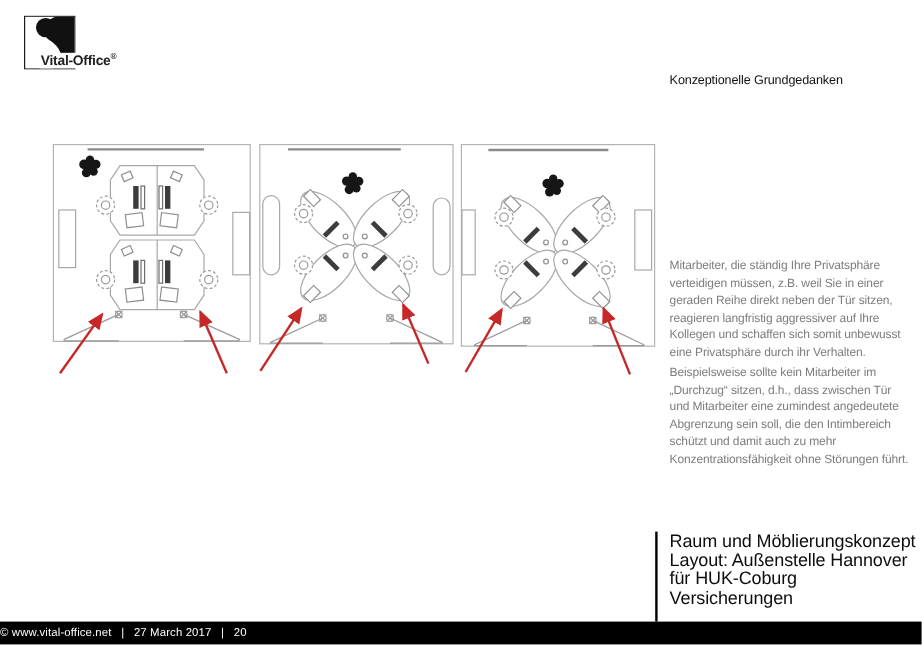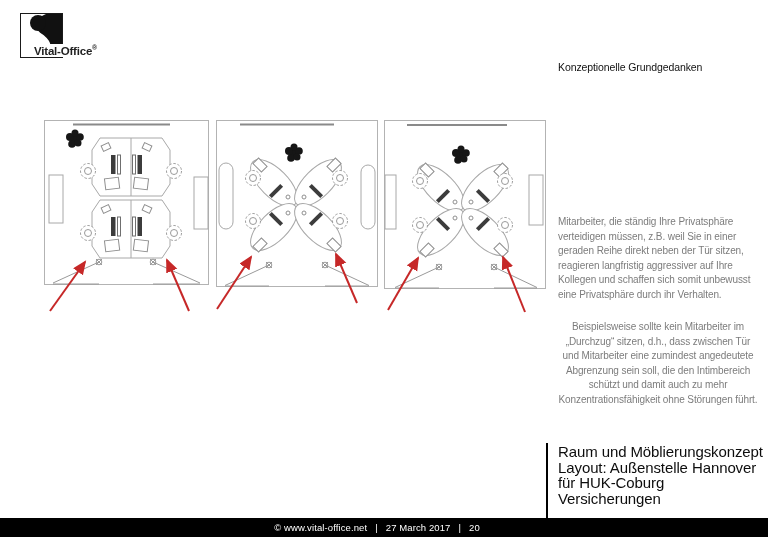--- a/index.html
+++ b/index.html
@@ -30,31 +30,31 @@
   .heading{
     position:absolute;top:61px;left:0;width:210px;
     font-size:10.5px;font-weight:400;color:#111;line-height:13px;letter-spacing:-0.1px;
   }
   .para{
     position:absolute;left:0;width:200px;margin:0;
     font-size:10px;line-height:14.5px;color:#7c7c7c;letter-spacing:-0.1px;
   }
   .p1{top:116px;}
   .p2{top:215px;}
-  .p3{top:320px;text-align:center;}
+  .p3{top:304px;}
   .project{
     position:absolute;top:444px;left:0;width:210px;
     font-size:15px;line-height:15.5px;color:#0d0d0d;letter-spacing:-0.1px;
   }
   .vrule{position:absolute;left:-12px;top:443px;width:2px;height:75px;background:#000;}
 
   
   .footer{
     position:absolute;left:0;top:518px;width:768px;height:19px;background:#000;
-    color:#fff;font-size:9.5px;line-height:19px;text-align:center;
+    color:#fff;font-size:9.5px;line-height:19px;text-align:left;
     padding-right:14px;box-sizing:border-box;letter-spacing:0.1px;
   }
   .footer .sep{margin:0 8px;}
 </style>
 </head>
 <body>
 
 <div class="page">
 
   <div class="logo">

